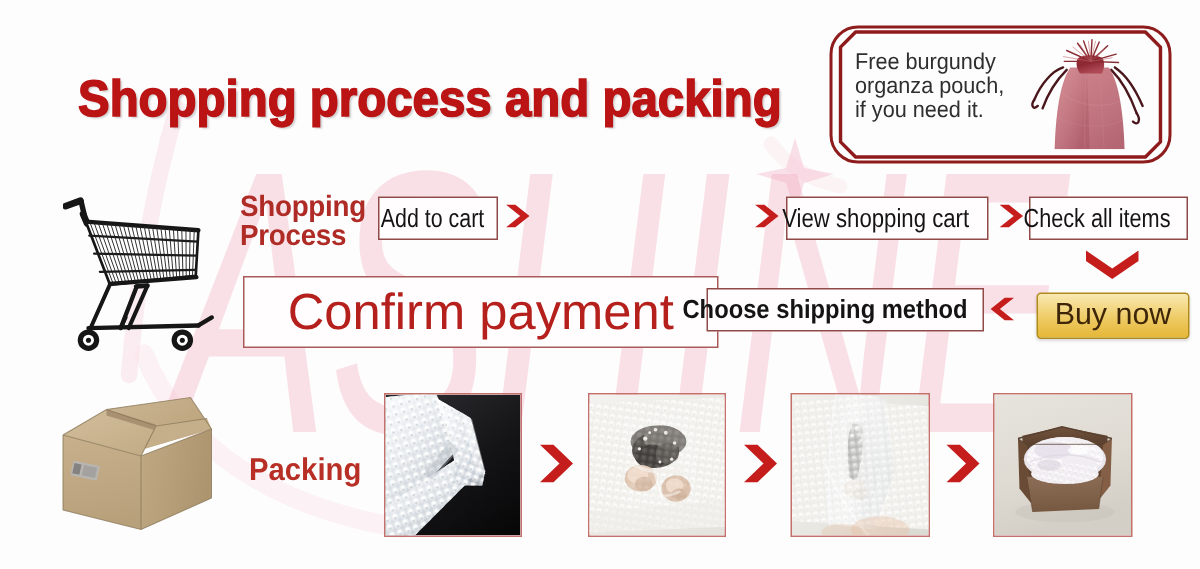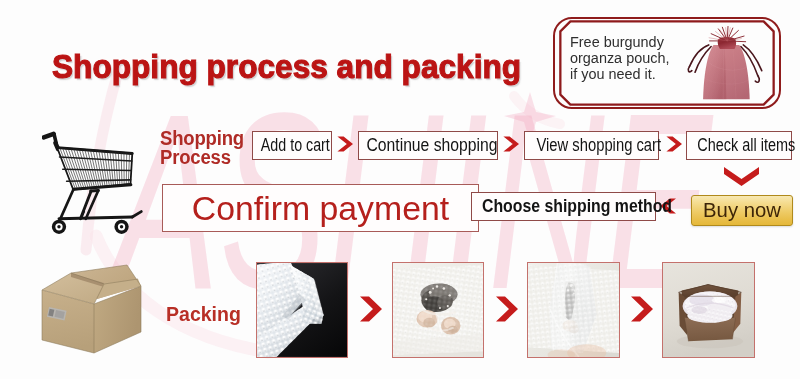--- a/index.html
+++ b/index.html
@@ -15,21 +15,21 @@
   -webkit-text-stroke:1.1px #bb1414;
   text-shadow:1.7px 1.9px 1.4px rgba(150,150,155,0.45);}
 
 
 #pouch-box{position:absolute;left:555px;top:19px;width:224px;height:87px;border:2.4px solid #8f1c1c;border-radius:19px;box-sizing:border-box;background:transparent;}
 #pouch-text{position:absolute;left:570px;top:34px;font-size:15.2px;line-height:16.1px;color:#2f2f2f;transform:scaleX(0.95);transform-origin:0 0;font-family:"Liberation Sans",sans-serif;}
 
 
 #sp-label{position:absolute;left:160px;top:129px;font-weight:bold;font-size:19.5px;line-height:18.5px;color:#af2b26;letter-spacing:-0.2px;transform:scaleX(0.95);transform-origin:0 0;}
 
-.pbox{position:absolute;box-sizing:border-box;border:1.3px solid #8f4a48;background:#fffdfd;display:flex;align-items:center;justify-content:flex-start;}
+.pbox{position:absolute;box-sizing:border-box;border:1.3px solid #8f4a48;background:#fffdfd;display:flex;align-items:center;justify-content:flex-end;}
 .pbox span{font-family:"Liberation Sans",sans-serif;font-size:17.5px;color:#141414;white-space:nowrap;display:inline-block;transform:scaleX(0.862);transform-origin:center;}
 .sx815 span{transform:scaleX(0.815);}
 .sx898 span{transform:scaleX(0.898);}
 .sx845 span{transform:scaleX(0.845);}
 .sx826 span{transform:scaleX(0.826);}
 .sx905 span{transform:scaleX(0.905);}
 
 #confirm-box{position:absolute;left:162px;top:184px;width:317px;height:48px;box-sizing:border-box;border:1.4px solid #a85b58;background:#fffdfd;display:flex;align-items:center;justify-content:center;}
 #confirm-box span{font-family:"Liberation Sans",sans-serif;font-size:33.8px;color:#b5201c;white-space:nowrap;display:inline-block;transform:scaleX(1.0);}
 
@@ -249,23 +249,20 @@
   </div>
 
   <div id="sp-label">
     <div>Shopping</div>
     <div>Process</div>
   </div>
 
   <div class="pbox sx815" style="left:252px;top:131px;width:80px;height:29px;">
     <span>Add to cart</span>
     </div>
-  <div class="pbox sx898" style="left:358px;top:131px;width:140px;height:29px;">
-    <span>Continue shopping</span>
-    </div>
   <div class="pbox sx826" style="left:686px;top:131px;width:106px;height:29px;">
     <span>Check all items</span>
     </div>
   <div class="pbox sx845" style="left:524px;top:131px;width:135px;height:29px;">
     <span>View shopping cart</span>
     </div>
 
   <div id="confirm-box">
     <span>Confirm payment</span>
     </div>

